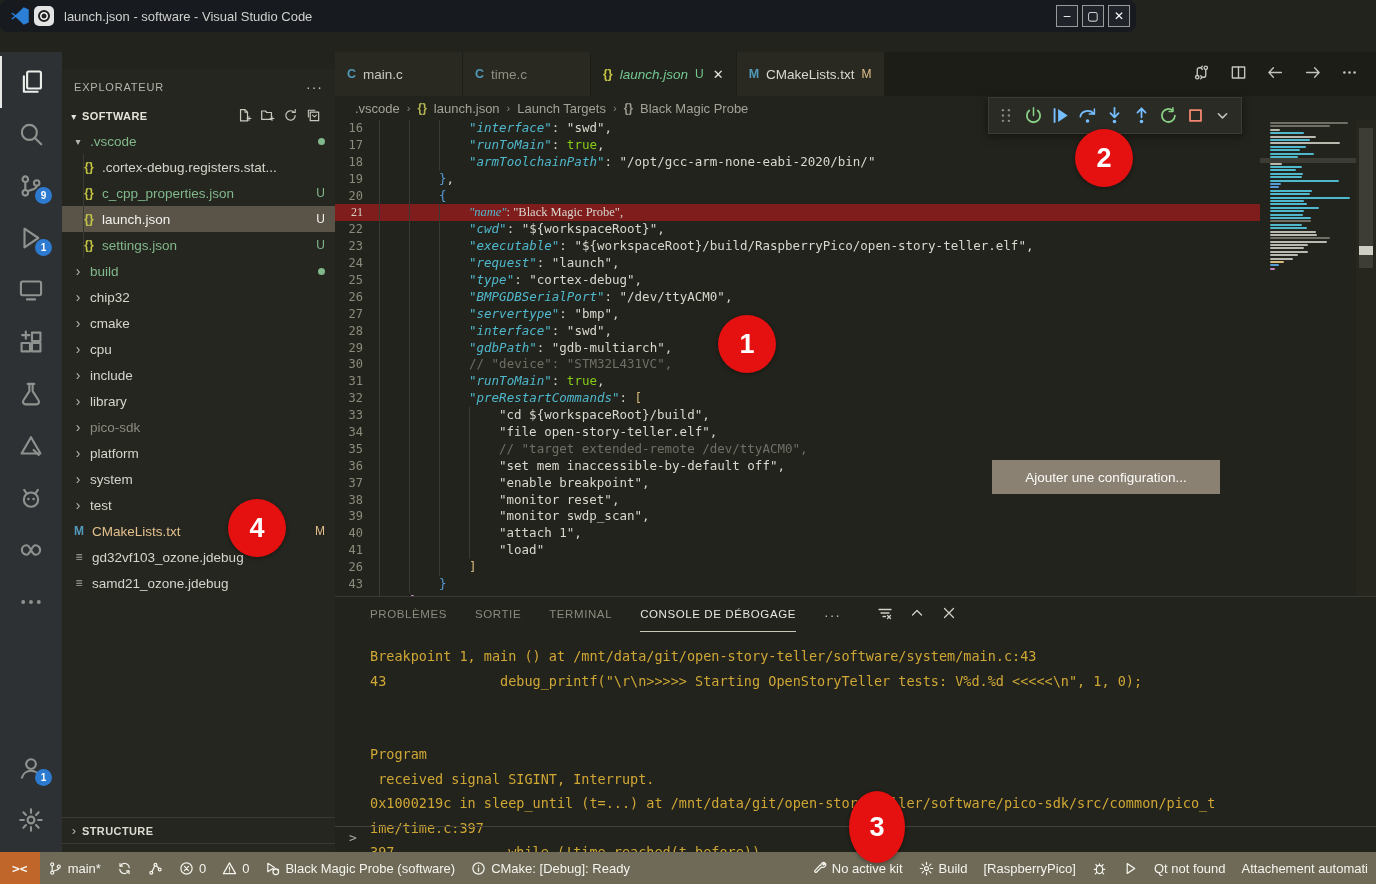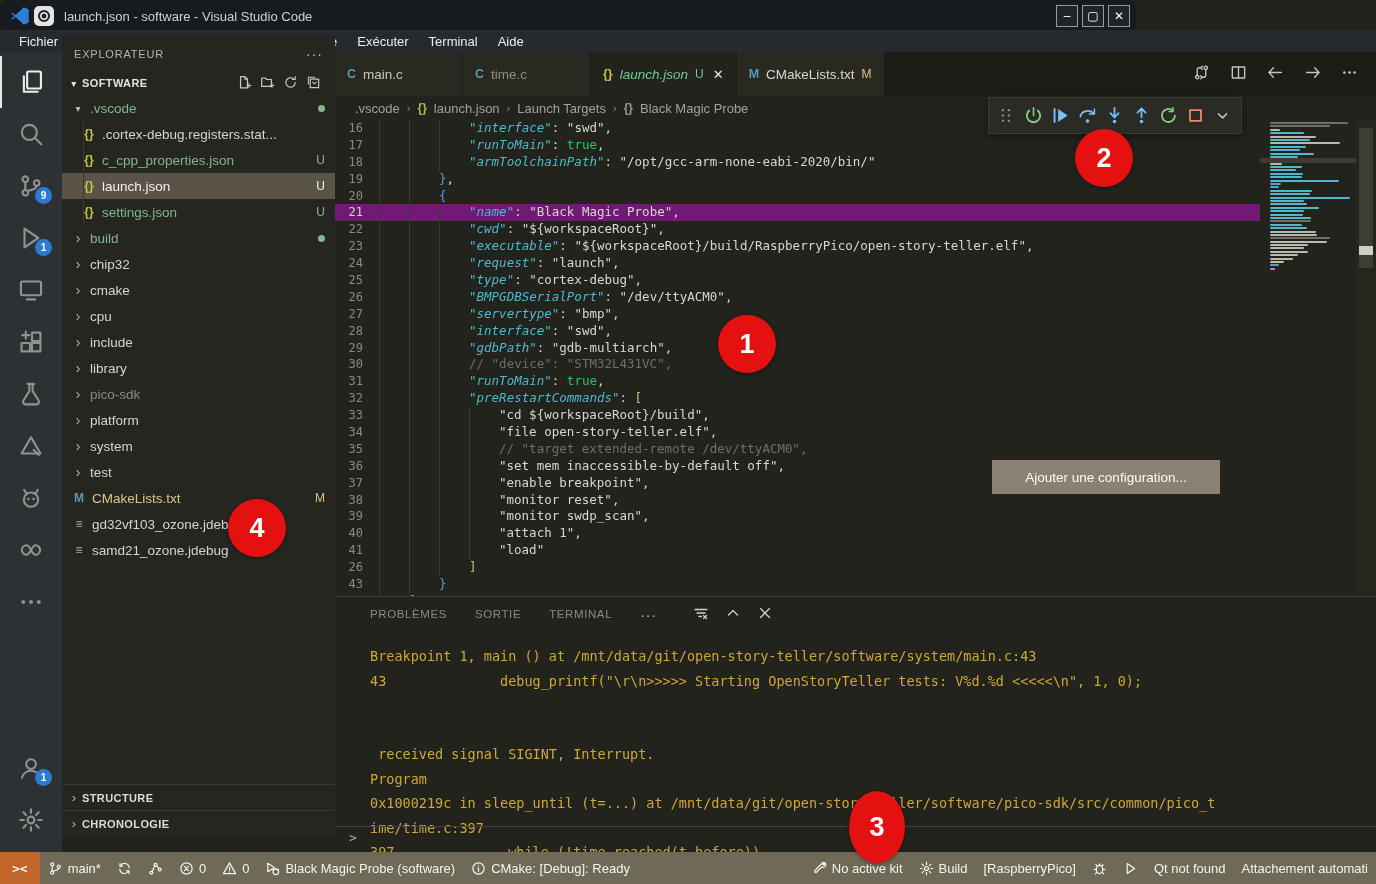--- a/index.html
+++ b/index.html
@@ -23,21 +23,21 @@
   
   .activitybar{position:absolute;left:0;top:52px;width:62px;height:800px;background:#2e3134;
                display:flex;flex-direction:column;align-items:center;padding-top:4px;}
   .act-item{position:relative;width:62px;height:52px;display:flex;align-items:center;justify-content:center;color:#8f938f;}
   .act-item svg{width:26px;height:26px;}
   .act-item.active{color:#eceeea;border-left:2px solid #e8e8e6;}
   .act-bottom{margin-top:auto;display:flex;flex-direction:column;align-items:center;padding-bottom:6px;}
   .badge{position:absolute;right:10px;bottom:8px;min-width:17px;height:17px;border-radius:9px;background:#2d7ad1;
          color:#fff;font-size:10px;display:flex;align-items:center;justify-content:center;padding:0 3px;font-weight:bold;}
   
-  .sidebar{position:absolute;left:62px;top:36px;width:273px;height:800px;background:#262620;overflow:hidden;}
+  .sidebar{position:absolute;left:62px;top:69px;width:273px;height:800px;background:#262620;overflow:hidden;}
   .exp-header{height:35px;display:flex;align-items:center;padding:0 12px;color:#b4b4aa;font-size:11px;letter-spacing:.8px;}
   .exp-header .more{margin-left:auto;color:#c2c2b8;font-size:14px;letter-spacing:1px;}
   .section-header{height:24px;display:flex;align-items:center;padding:0 4px;font-weight:bold;font-size:11px;color:#e4e4da;letter-spacing:.4px;}
   .section-header .acts{margin-left:auto;display:flex;gap:8px;color:#c8c8be;padding-right:10px;}
   .section-header .acts svg{width:15px;height:15px;}
   .tree{font-size:13.5px;}
   .trow{height:26px;display:flex;align-items:center;padding-right:10px;color:#d5d5cb;position:relative;}
   .trow .twisty{width:16px;text-align:center;color:#b8b8ae;font-size:10px;flex:none;}
   .trow .ficon{width:18px;flex:none;text-align:center;font-weight:bold;font-size:12px;}
   .trow .lbl{margin-left:4px;white-space:nowrap;overflow:hidden;}
@@ -64,24 +64,24 @@
   .tab-actions svg{width:17px;height:17px;}
   .breadcrumb{position:absolute;left:0;top:44px;width:100%;height:24px;display:flex;align-items:center;
               padding-left:20px;font-size:13px;color:#a2a298;gap:7px;background:#23231d;}
   .breadcrumb .sep{color:#8a8a80;font-size:11px;}
   .breadcrumb .bic{color:#b5b552;font-size:12px;font-weight:bold;}
   .breadcrumb .bic.gray{color:#9a9a90;}
   
   .codearea{position:absolute;left:0;top:68px;width:100%;height:476px;overflow:hidden;background:#23231d;}
   .cl{display:flex;height:16.9px;line-height:16.9px;font-family:"DejaVu Sans Mono",monospace;font-size:12.5px;white-space:pre;}
   .cl .ln{width:44px;flex:none;text-align:right;padding-right:16px;color:#8c8c7c;font-size:12px;}
-  .cl.cur{background:#701a75;}
+  .cl.cur{background:#7f1d1d;font-family:Liberation Serif, serif;}
   .cl.cur .ln{color:#d4d4c4;}
   .gu{display:inline-block;width:30px;border-left:1px solid #3a3a33;flex:none;height:100%;}
-  .tk-k{color:#4fb8cc;font-style:italic;} .tk-s{color:#d8d8ce;} .tk-b{color:#22c55e;}
+  .tk-k{color:#4fb8cc;font-style:italic;} .tk-s{color:#d8d8ce;} .tk-b{color:#84cc16;}
   .tk-c{color:#6f6f66;} .tk-p{color:#d4d4c8;} .tk-y{color:#d7ba7d;} .tk-u{color:#569cd6;} .tk-m{color:#c586c0;}
   .minimap{position:absolute;right:20px;top:0;width:96px;height:476px;background:#23231d;padding-top:2px;}
   .mm-line{height:2px;margin:0 4px 1.4px 10px;border-radius:1px;}
   .mm-band{position:absolute;left:0;top:38px;width:100%;height:5px;background:#3c3c34;}
   .vscroll{position:absolute;right:0;top:0;width:20px;height:476px;background:#26261f;}
   .vthumb{position:absolute;left:3px;top:8px;width:14px;height:140px;background:#3d3d36;}
   .vmark{position:absolute;left:3px;top:126px;width:14px;height:9px;background:#cfcfc6;}
   
   .dbgbar{position:absolute;left:653px;top:45px;width:254px;height:37px;background:#2b2b26;
           border:1px solid #3c3c35;box-shadow:0 2px 8px rgba(0,0,0,.5);display:flex;align-items:center;padding:0 4px;}
@@ -130,30 +130,20 @@
         <i></i>
       </span>
     <span class="win-title">launch.json - software - Visual Studio Code</span>
     <div class="win-controls">
       <span class="wc">–</span>
       <span class="wc">▢</span>
       <span class="wc">✕</span>
     </div>
   </div>
 
-  <div class="menubar">
-      <span class="menu-item">Fichier</span>
-      <span class="menu-item">Edition</span>
-      <span class="menu-item">Sélection</span>
-      <span class="menu-item">Affichage</span>
-      <span class="menu-item">Atteindre</span>
-      <span class="menu-item">Exécuter</span>
-      <span class="menu-item">Terminal</span>
-      <span class="menu-item">Aide</span>
-    </div>
   <div class="activitybar">
       <div class="act-item active">
         <span class="ic" style="display: inline-flex;">
           <svg viewBox="0 0 16 16" fill="none" stroke="currentColor" stroke-width="1.3" stroke-linecap="round" stroke-linejoin="round">
             <rect x="5" y="1.5" width="8.5" height="10.5" rx="1"></rect>
             <path d="M3 4.5V14h8.5"></path>
           </svg>
         </span>
       </div>
       <div class="act-item">
@@ -581,40 +571,41 @@
             <path d="M4.5 6.5L8 10l3.5-3.5"></path>
           </svg>
         </span>
       </div>
     <div class="addcfg">Ajouter une configuration...</div>
     <div class="panel">
       <div class="panel-header">
           <span class="ptab">PROBLÈMES</span>
           <span class="ptab">SORTIE</span>
           <span class="ptab">TERMINAL</span>
+          <span class="ptab active">CONSOLE DE DÉBOGAGE</span>
           <span class="pmore">···</span>
           <span class="phicons">
             <span><svg viewBox="0 0 16 16" fill="none" stroke="currentColor" stroke-width="1.3" stroke-linecap="round" stroke-linejoin="round">
                 <path d="M2 4.5h12M4 8h8M6 11.5h2.5M10.5 10.5l3 3M13.5 10.5l-3 3"></path>
               </svg></span>
             <span><svg viewBox="0 0 16 16" fill="none" stroke="currentColor" stroke-width="1.3" stroke-linecap="round" stroke-linejoin="round">
                 <path d="M3.5 10L8 5.5 12.5 10"></path>
               </svg></span>
             <span><svg viewBox="0 0 16 16" fill="none" stroke="currentColor" stroke-width="1.3" stroke-linecap="round" stroke-linejoin="round">
                 <path d="M3.5 3.5l9 9M12.5 3.5l-9 9"></path>
               </svg></span>
           </span>
         </div>
       <div class="console">
           <div>Breakpoint 1, main () at /mnt/data/git/open-story-teller/software/system/main.c:43</div>
           <div>43              debug_printf("\r\n&gt;&gt;&gt;&gt;&gt; Starting OpenStoryTeller tests: V%d.%d &lt;&lt;&lt;&lt;&lt;\n", 1, 0);</div>
           <div> </div>
           <div> </div>
+          <div>Program</div>
           <div> received signal SIGINT, Interrupt.</div>
-          <div>Program</div>
           <div>0x1000219c in sleep_until (t=...) at /mnt/data/git/open-story-teller/software/pico-sdk/src/common/pico_t</div>
           <div>ime/time.c:397</div>
           <div>397              while (!time_reached(t_before))</div>
         </div>
       <div class="inrow">
         <span>&gt;</span>
       </div>
     </div>
   </div>
 

